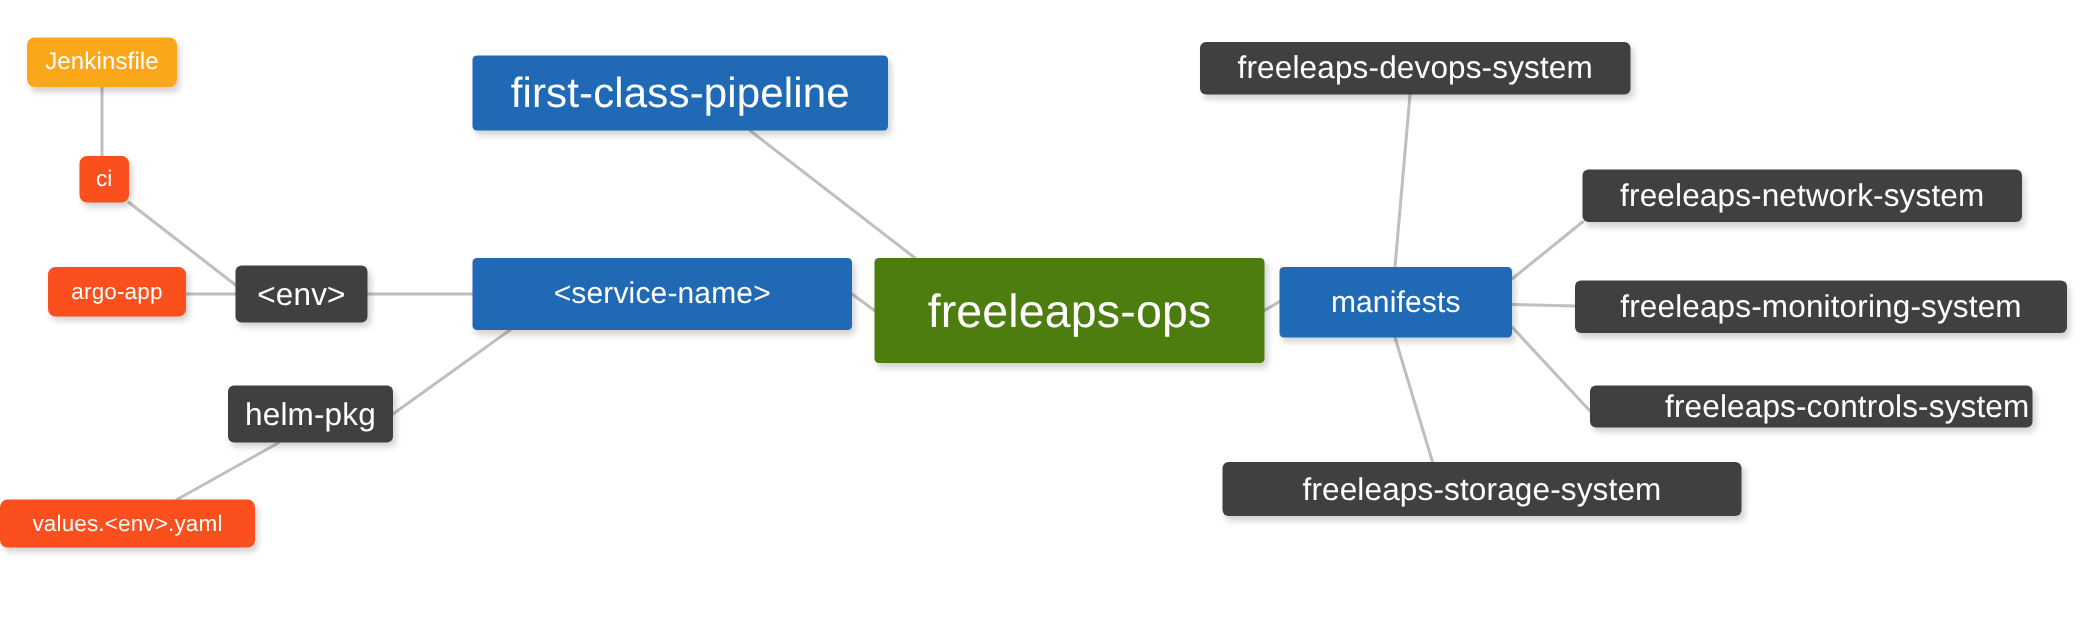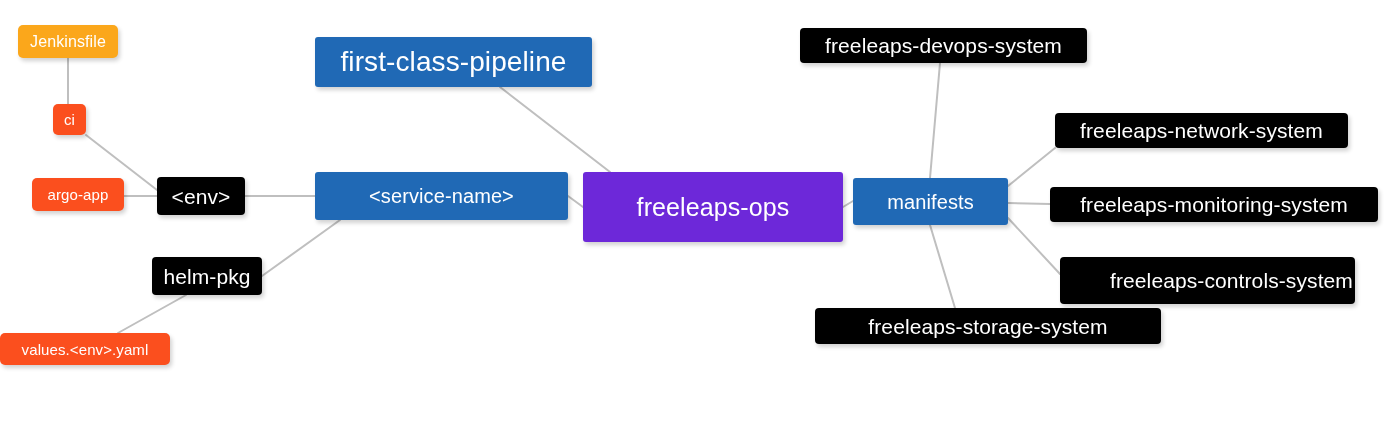--- a/index.html
+++ b/index.html
@@ -52,30 +52,30 @@
     justify-content: center;
     color: #ffffff;
     border-radius: 4px;
     white-space: nowrap;
     box-shadow: 2px 3px 4px rgba(0, 0, 0, 0.18);
     letter-spacing: 0.1px;
     line-height: 1;
     user-select: none;
   }
   .node.root {
-    background: #6d28d9;
+    background: #4d7c0f;
     border-radius: 3px;
-    font-size: 25px;
+    font-size: 31px;
   }
   .node.lvl1 {
     background: #2069b5;
     border-radius: 3px;
   }
   .node.green {
-    background: #000000;
+    background: #404040;
     border-radius: 4px;
   }
   .node.orange {
     background: #f9a825;
     background: #fba71b;
     border-radius: 5px;
   }
   .node.red {
     background: #fb4f1e;
     border-radius: 5px;
@@ -142,21 +142,21 @@
       </div>
       <div class="node green size-sm" style="left: 800px; top: 28px; width: 287px; height: 35px;">
         <span>freeleaps-devops-system</span>
       </div>
       <div class="node green size-sm" style="left: 1055px; top: 113px; width: 293px; height: 35px; text-align: right;">
         <span>freeleaps-network-system</span>
       </div>
       <div class="node green size-sm" style="left: 1050px; top: 187px; width: 328px; height: 35px;">
         <span>freeleaps-monitoring-system</span>
       </div>
-      <div class="node green size-sm" style="left: 1060px; top: 257px; width: 295px; height: 47px; padding-left: 48px;">
+      <div class="node green size-sm" style="left: 1060px; top: 257px; width: 295px; height: 28px; padding-left: 48px;">
         <span>freeleaps-controls-system</span>
       </div>
       <div class="node green size-sm" style="left: 815px; top: 308px; width: 346px; height: 36px;">
         <span>freeleaps-storage-system</span>
       </div>
     </div>
 
 </div>
 
 </body></html>

